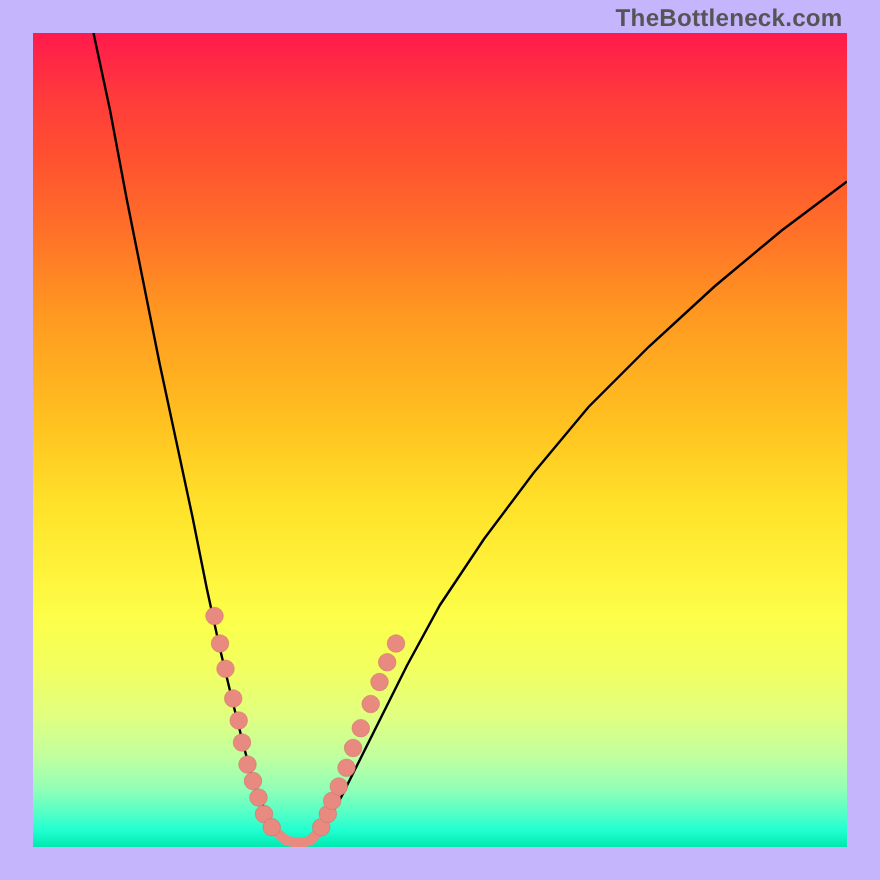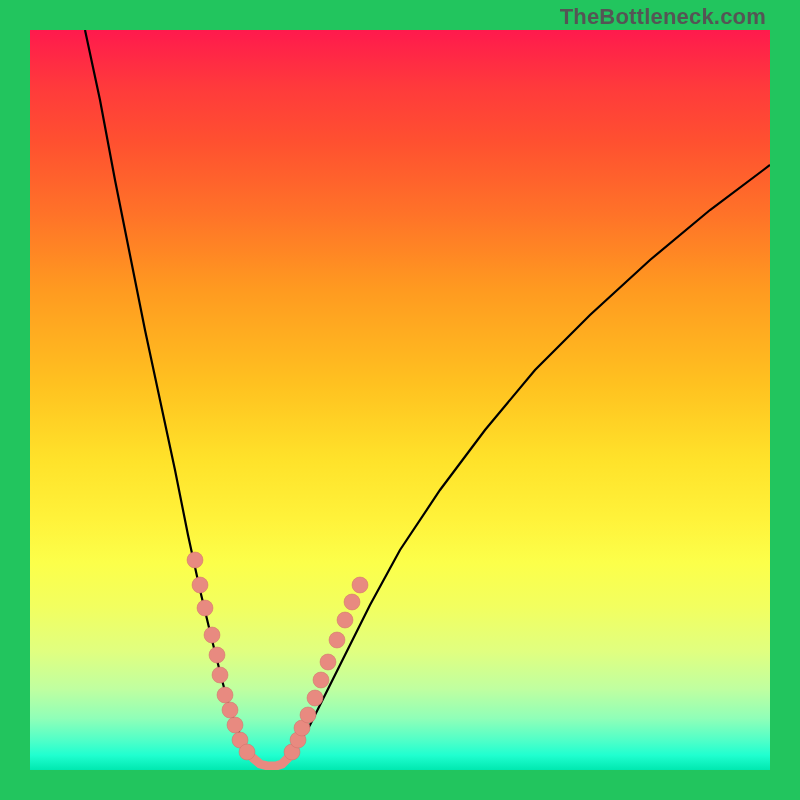--- a/index.html
+++ b/index.html
@@ -1,21 +1,21 @@
 <!DOCTYPE html>
 <html><head>
 <meta charset="utf-8">
 <style>
   * { margin: 0; padding: 0; box-sizing: border-box; }
   html, body { width: 800px; height: 800px; overflow: hidden; background: #000; }
   
   .outer {
     width: 800px;
     height: 800px;
-    background: #22c55e;
+    background: #c4b5fd;
     position: relative;
   }
   
   .plot-area {
     position: absolute;
     left: 30px;
     top: 30px;
     width: 740px;
     height: 740px;
     background: linear-gradient(to bottom,

